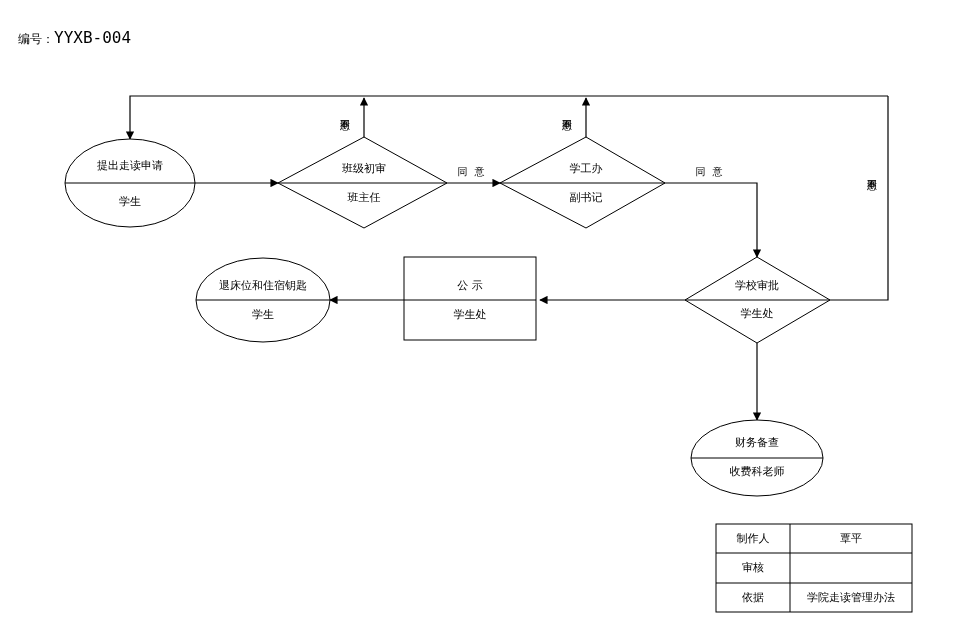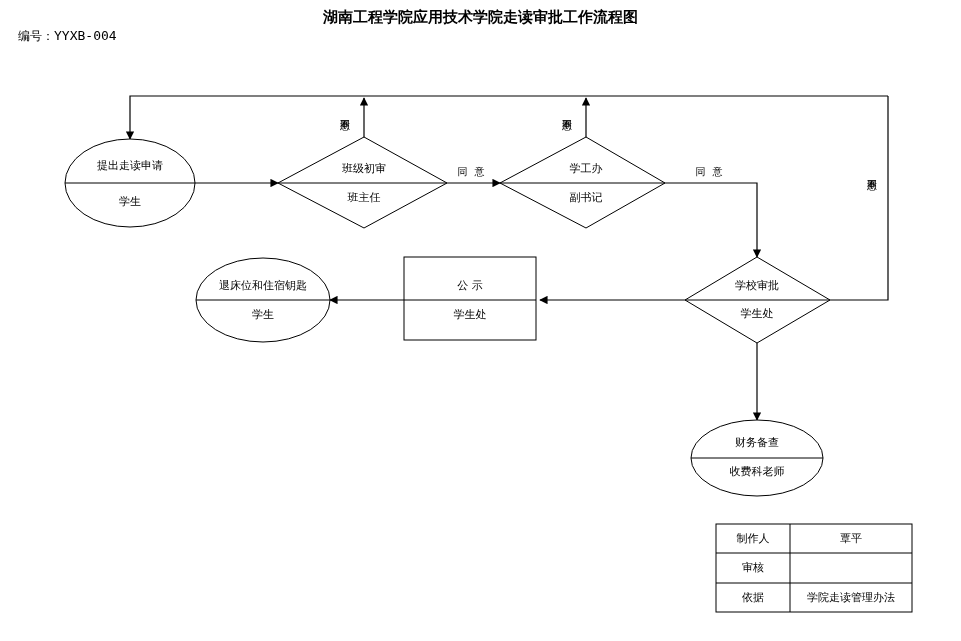--- a/index.html
+++ b/index.html
@@ -34,21 +34,21 @@
   }
   .doc-number {
     position: absolute;
     top: 28px;
     left: 18px;
     font-size: 12px;
     white-space: nowrap;
   }
   .doc-number .num-val {
     font-family: "DejaVu Sans Mono", "Liberation Mono", monospace;
-    font-size: 13px;
+    font-size: 16px;
   }
   svg#flow {
     position: absolute;
     top: 0;
     left: 0;
     width: 961px;
     height: 641px;
   }
   svg text {
     font-family: "DejaVu Sans", "Liberation Sans", sans-serif;
@@ -88,21 +88,20 @@
     font-size: 11px;
     text-anchor: middle;
     dominant-baseline: middle;
   }
 </style>
 </head>
 <body>
 
 <div id="page">
 
-  <div class="doc-title">湖南工程学院应用技术学院走读审批工作流程图</div>
 
   <div class="doc-number">
     <span>编号：</span><span class="num-val">YYXB-004</span>
   </div>
 
   <svg id="flow" viewBox="0 0 961 641">
     <defs>
       <marker id="arrow" viewBox="0 0 10 10" refX="9" refY="5" markerWidth="7" markerHeight="7" orient="auto-start-reverse">
         <path d="M 0 0 L 10 5 L 0 10 z" fill="#000000"></path>
       </marker>

